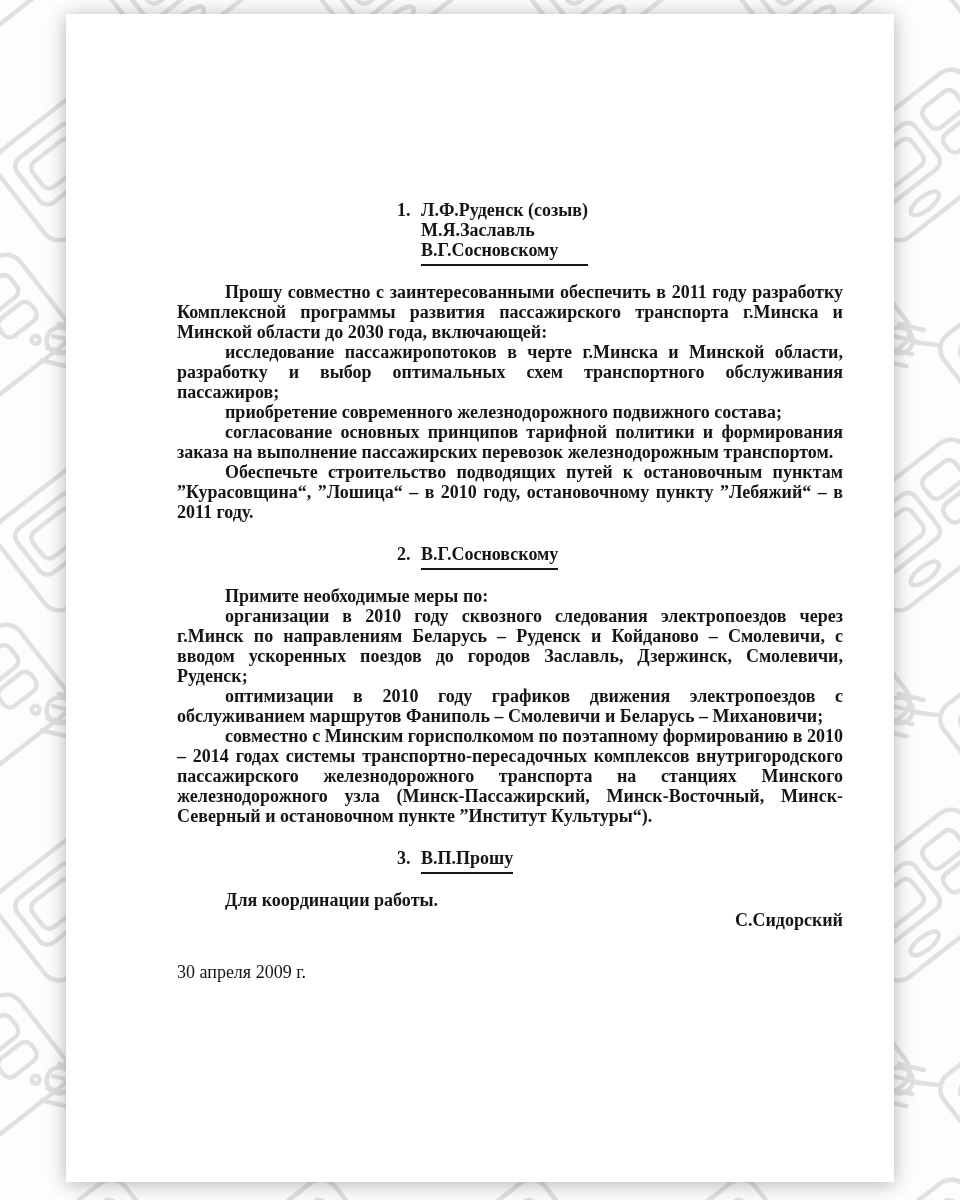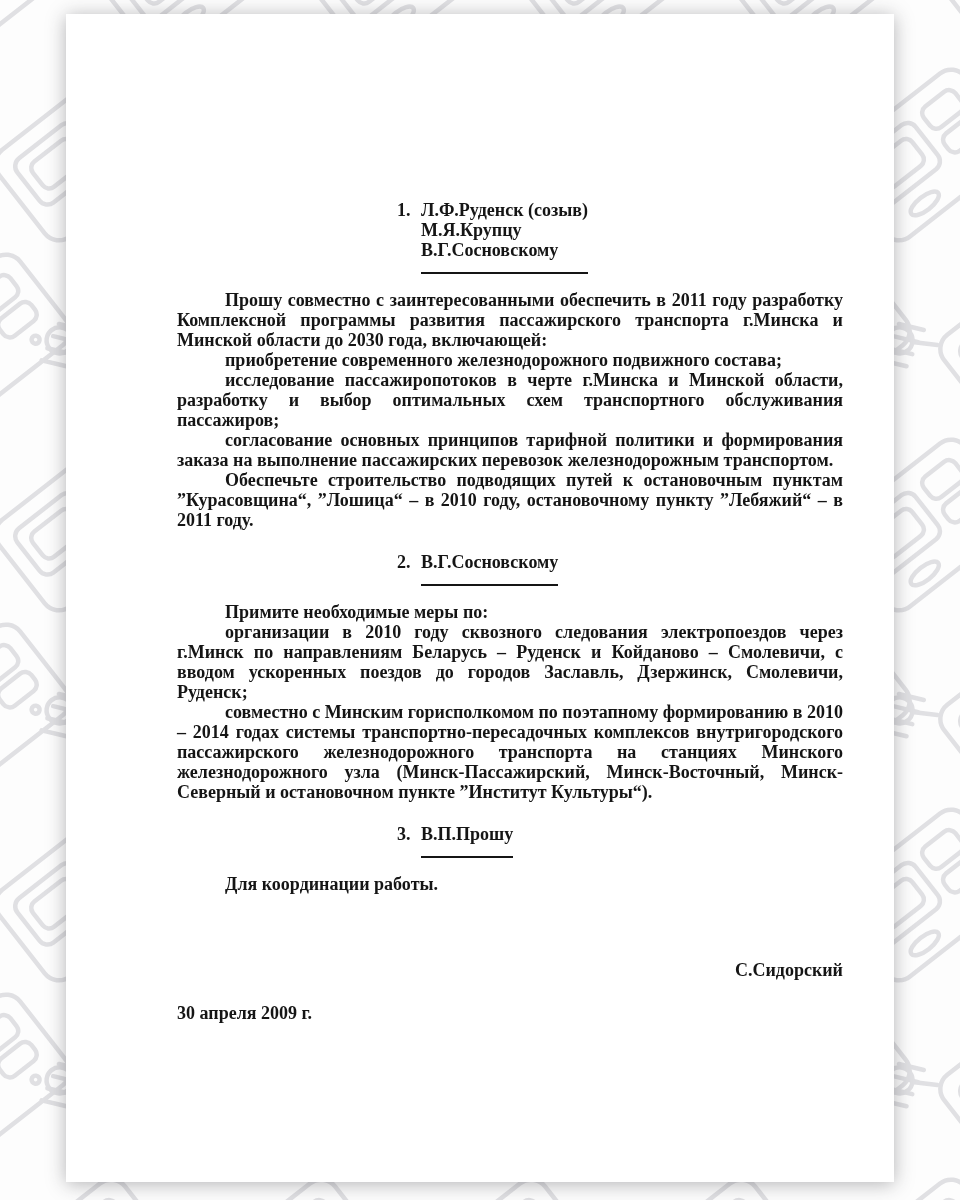--- a/index.html
+++ b/index.html
@@ -35,35 +35,34 @@
     display: flex;
     margin-left: 220px;
     font-weight: bold;
     line-height: 20px;
     white-space: nowrap;
   }
   .addr .num { min-width: 24px; }
   .addr .names span { display: block; }
   .addr-mid { margin-top: 22px; }
   .addr { margin-bottom: 16px; }
-  .u { border-bottom: 2px solid #151515; padding-bottom: 12px; }
+  .u { border-bottom: 2px solid #151515; padding-bottom: 4px; }
   .para {
     text-align: justify;
     text-indent: 48px;
     line-height: 20px;
   }
   .sig {
-    margin-top: 66px;
     text-align: right;
     font-weight: bold;
   }
   .dateblock {
-    margin-top: 22px;
+    margin-top: 31px;
     line-height: 22px;
-    font-weight: bold;
+    font-weight: normal;
   }
 </style>
 </head>
 <body>
 
 <div class="canvas">
 
   <svg class="bg" viewBox="0 0 960 1200" xmlns="http://www.w3.org/2000/svg" aria-hidden="true">
     <defs>
       <g id="gadget" fill="none" stroke="#e0e0e3" stroke-width="4.5" stroke-linecap="round" stroke-linejoin="round">
@@ -124,40 +123,41 @@
     <use href="#gadget" transform="translate(715 1265) rotate(-38)"></use>
     <use href="#gadget" transform="translate(925 1265) rotate(-38)"></use>
   </svg>
 
   <div class="page">
 
     <div class="addr">
       <span class="num">1.</span>
       <span class="names">
         <span>Л.Ф.Руденск (созыв)</span>
-        <span>М.Я.Крупцу</span>
+        <span>М.Я.Заславль</span>
         <span class="u">В.Г.Сосновскому</span>
       </span>
     </div>
 
     <p class="para">Прошу совместно с заинтересованными обеспечить в 2011 году разработку Комплексной программы развития пассажирского транспорта г.Минска и Минской области до 2030 года, включающей:</p>
+    <p class="para">исследование пассажиропотоков в черте г.Минска и Минской области, разработку и выбор оптимальных схем транспортного обслуживания пассажиров;</p>
     <p class="para">приобретение современного железнодорожного подвижного состава;</p>
-    <p class="para">исследование пассажиропотоков в черте г.Минска и Минской области, разработку и выбор оптимальных схем транспортного обслуживания пассажиров;</p>
     <p class="para">согласование основных принципов тарифной политики и формирования заказа на выполнение пассажирских перевозок железнодорожным транспортом.</p>
     <p class="para">Обеспечьте строительство подводящих путей к остановочным пунктам ”Курасовщина“, ”Лошица“ – в 2010 году, остановочному пункту ”Лебяжий“ – в 2011 году.</p>
 
     <div class="addr addr-mid">
       <span class="num">2.</span>
       <span class="names">
         <span class="u">В.Г.Сосновскому</span>
       </span>
     </div>
 
     <p class="para">Примите необходимые меры по:</p>
     <p class="para">организации в 2010 году сквозного следования электропоездов через г.Минск по направлениям Беларусь – Руденск и Койданово – Смолевичи, с вводом ускоренных поездов до городов Заславль, Дзержинск, Смолевичи, Руденск;</p>
+    <p class="para">оптимизации в 2010 году графиков движения электропоездов с обслуживанием маршрутов Фаниполь – Смолевичи и Беларусь – Михановичи;</p>
     <p class="para">совместно с Минским горисполкомом по поэтапному формированию в 2010 – 2014 годах системы транспортно-пересадочных комплексов внутригородского пассажирского железнодорожного транспорта на станциях Минского железнодорожного узла (Минск-Пассажирский, Минск-Восточный, Минск-Северный и остановочном пункте ”Институт Культуры“).</p>
 
     <div class="addr addr-mid">
       <span class="num">3.</span>
       <span class="names">
         <span class="u">В.П.Прошу</span>
       </span>
     </div>
 
     <p class="para">Для координации работы.</p>

